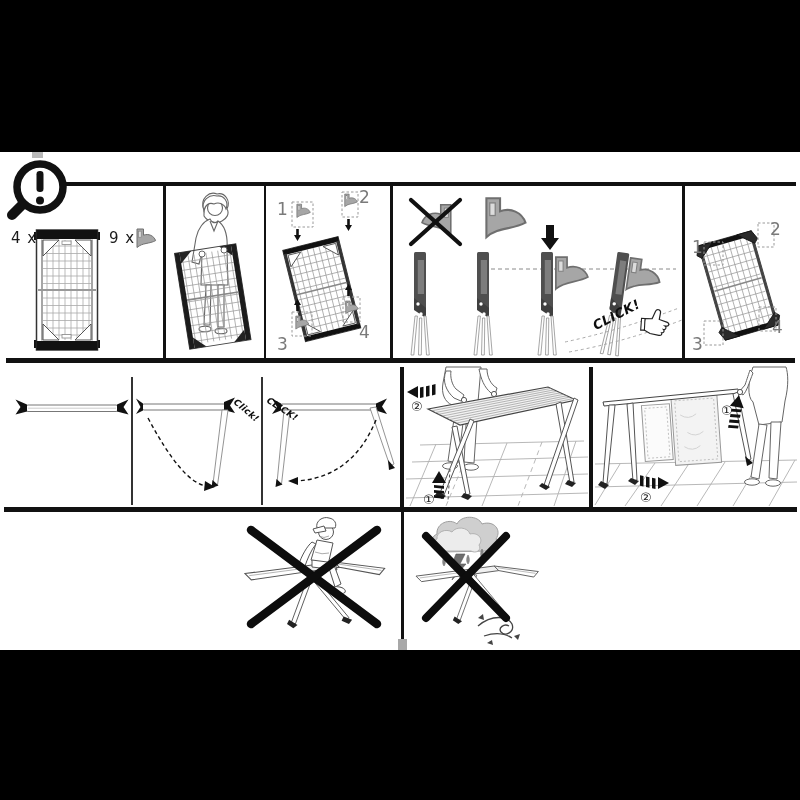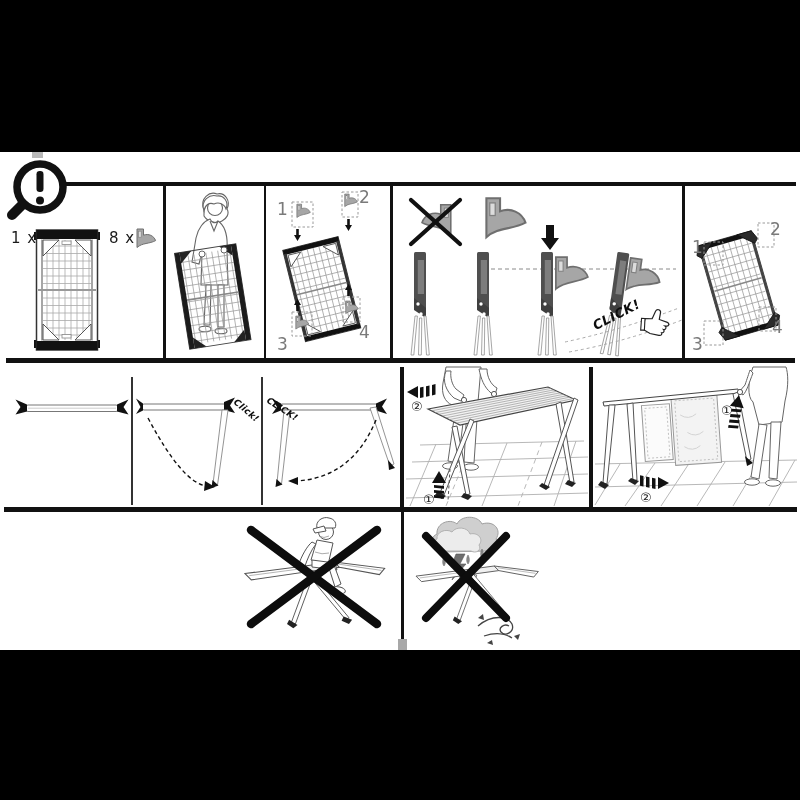--- a/index.html
+++ b/index.html
@@ -69,21 +69,21 @@
       <circle cx="36" cy="46.5" r="4" fill="#111"></circle>
     </svg>
     <div class="hline" style="left:60px;top:30px;width:736px;height:4px;"></div>
 
     <div class="vline" style="left:163px;top:34px;width:2.5px;height:172px;"></div>
     <div class="vline" style="left:264px;top:34px;width:2px;height:172px;"></div>
     <div class="vline" style="left:390px;top:34px;width:2.5px;height:172px;"></div>
     <div class="vline" style="left:682px;top:34px;width:2.5px;height:172px;"></div>
     <div class="hline" style="left:6px;top:206px;width:789px;height:5px;"></div>
 
-    <span class="qty" style="left:11px;top:77px;">1 x</span>
+    <span class="qty" style="left:11px;top:77px;">4 x</span>
     <svg class="abs" style="left:34px;top:76px;" width="66" height="124" viewBox="0 0 66 124">
       <rect x="0" y="4" width="3" height="8" fill="#111"></rect>
         <rect x="63" y="4" width="3" height="8" fill="#111"></rect>
       <rect x="0" y="112" width="3" height="8" fill="#111"></rect>
         <rect x="63" y="112" width="3" height="8" fill="#111"></rect>
       <rect x="2.5" y="2" width="61" height="120" fill="#fff" stroke="#333" stroke-width="1.5"></rect>
       <rect x="2.5" y="2" width="61" height="9" fill="#111"></rect>
       <rect x="2.5" y="113" width="61" height="9" fill="#111"></rect>
       <g stroke="#aaa" stroke-width="0.8">
         <path d="M13,12 V112 M19,12 V112 M25,12 V112 M31,12 V112 M37,12 V112 M43,12 V112 M49,12 V112 M55,12 V112"></path>
@@ -94,21 +94,21 @@
       <line x1="4" y1="62" x2="62" y2="62" stroke="#999" stroke-width="2"></line>
       <g fill="#fff" stroke="#555" stroke-width="1">
         <path d="M9,12 h16 l-16,16 z"></path>
           <path d="M57,12 h-16 l16,16 z"></path>
         <path d="M9,112 h16 l-16,-16 z"></path>
           <path d="M57,112 h-16 l16,-16 z"></path>
       </g>
       <rect x="28" y="13" width="9" height="3.5" fill="#fff" stroke="#888" stroke-width="0.8"></rect>
       <rect x="28" y="106.5" width="9" height="3.5" fill="#fff" stroke="#888" stroke-width="0.8"></rect>
     </svg>
-    <span class="qty" style="left:109px;top:77px;">8 x</span>
+    <span class="qty" style="left:109px;top:77px;">9 x</span>
     <svg class="abs" style="left:133px;top:74px;" width="26" height="26" viewBox="0 0 26 26">
       <use href="#clip-part"></use>
     </svg>
 
     <svg class="abs" style="left:166px;top:38px;" width="98" height="168" viewBox="0 0 98 168">
       <g fill="#fff" stroke="#666" stroke-width="1.1">
         <path d="M38,20 C33,8 44,1 51,4 C59,2 65,11 61,19 C64,24 60,29 56,31 C50,35 41,31 38,26 Z"></path>
         <circle cx="49" cy="18" r="7.5"></circle>
         <path d="M38,21 C34,10 44,4 51,6 C58,5 63,12 60,19 C58,13 52,12 48,14 C43,12 39,15 38,21 Z" fill="#fff" stroke="#666"></path>
         <path d="M44,29 C38,31 32,38 30,48 L26,72 L33,74 L36,62 L35,95 L62,95 L61,60 C62,45 58,35 52,31 C49,34 46,33 44,29 Z"></path>

